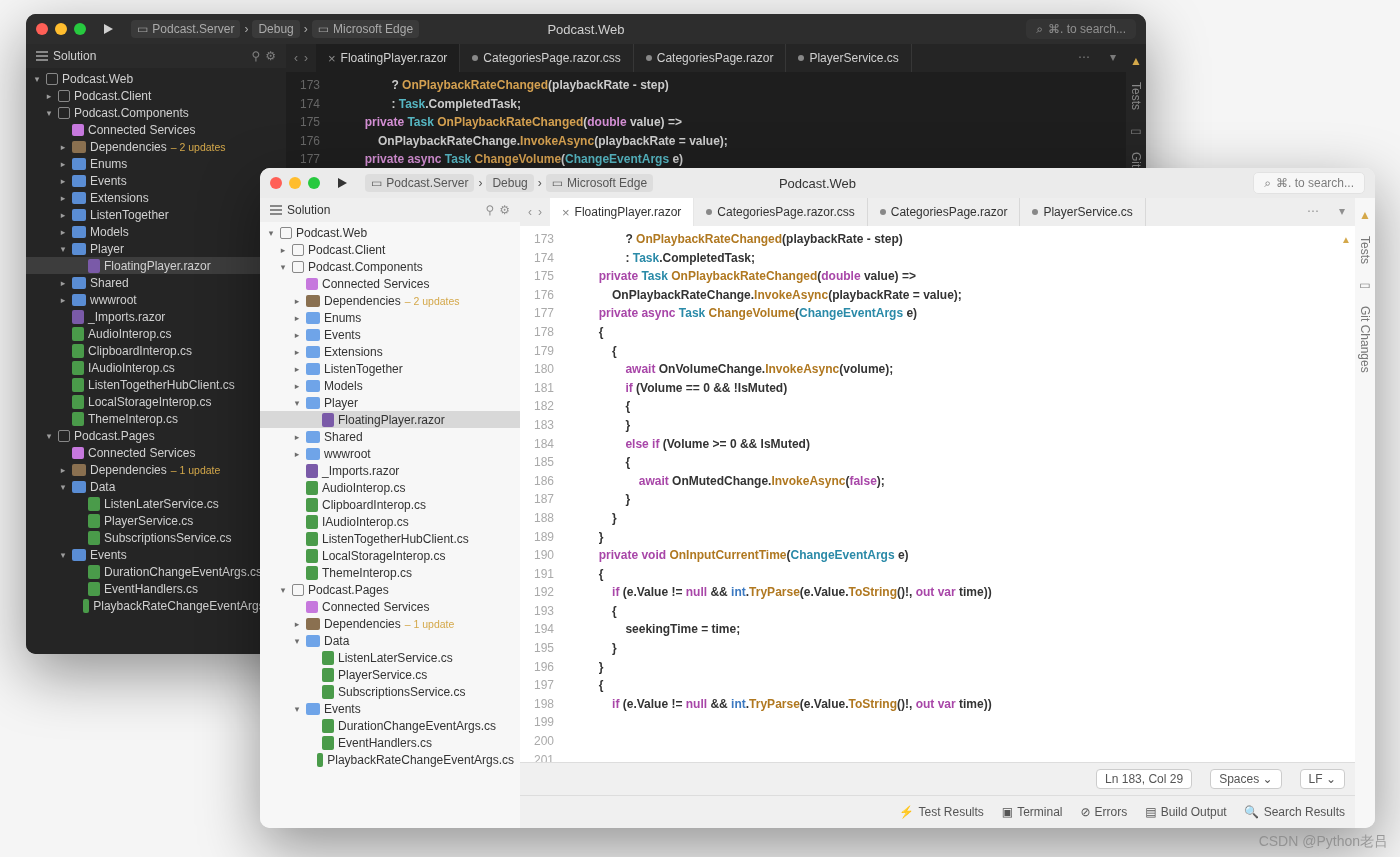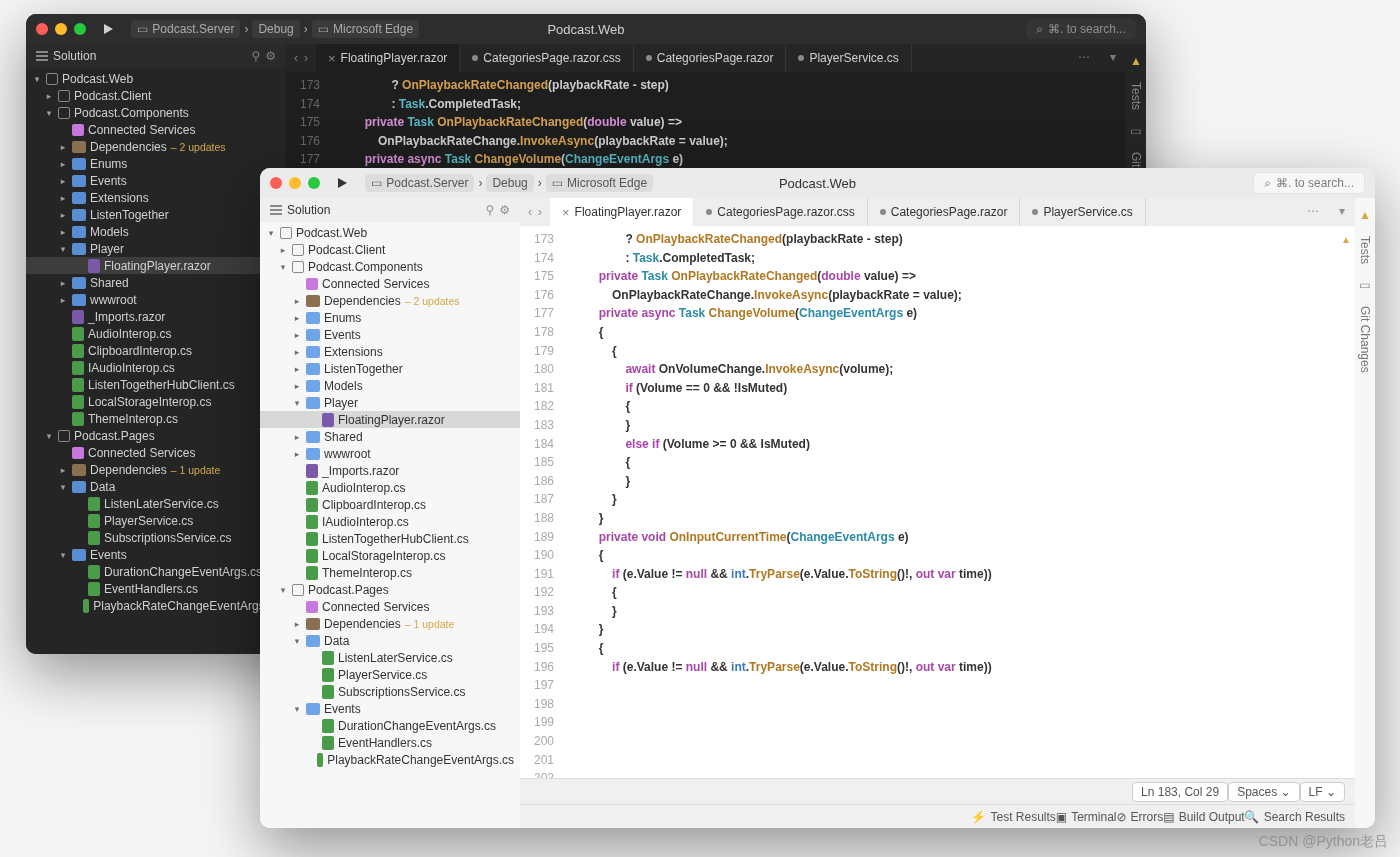--- a/index.html
+++ b/index.html
@@ -88,21 +88,21 @@
 .light .kw { color: #a846a8; }
 .ty { color: #56b6c2; } .light .ty { color: #2a8aa8; }
 .fn { color: #d4a050; } .light .fn { color: #b07820; }
 .bl { color: #569cd6; } .light .bl { color: #3a78c0; }
 
 .right-rail { width: 20px; display: flex; flex-direction: column; align-items: center; padding-top: 10px; gap: 14px; font-size: 10px; }
 .dark .right-rail { background: #252525; color: #888; }
 .light .right-rail { background: #f7f7f7; color: #777; }
 .rail-lbl { writing-mode: vertical-rl; }
 
-.statusbar { height: 26px; display: flex; align-items: center; justify-content: flex-end; padding: 4px 10px; font-size: 11px; }
+.statusbar { height: 26px; display: flex; align-items: center; justify-content: flex-end; padding: 16px 10px; gap: 18px; font-size: 11px; }
 .light .statusbar { background: #f0f0f0; border-top: 1px solid #ddd; color: #555; }
 .sb-item { display: flex; align-items: center; gap: 4px; }
 .sb-box { padding: 2px 8px; border: 1px solid #ccc; border-radius: 4px; background: #fff; }
 
 .watermark { position: absolute; right: 12px; bottom: 6px; font-size: 14px; color: #888; opacity: 0.8; }
 
 .pin-ic, .gear-ic { opacity: 0.5; }
 
 .lines-ic { display:inline-block; width:12px; height:10px; background: linear-gradient(#888 0 2px, transparent 2px 4px, #888 4px 6px, transparent 6px 8px, #888 8px 10px); }
 </style>
@@ -624,28 +624,30 @@
             <div class="cline">        <span class="kw">private</span> <span class="kw">async</span> <span class="ty">Task</span> <span class="fn">ChangeVolume</span>(<span class="ty">ChangeEventArgs</span> e)</div>
             <div class="cline">        {</div>
             <div class="cline">            {</div>
             <div class="cline">                <span class="kw">await</span> OnVolumeChange.<span class="fn">InvokeAsync</span>(volume);</div>
             <div class="cline"></div>
             <div class="cline">                <span class="kw">if</span> (Volume == 0 &amp;&amp; !IsMuted)</div>
             <div class="cline">                {</div>
             <div class="cline">                }</div>
             <div class="cline">                <span class="kw">else</span> <span class="kw">if</span> (Volume &gt;= 0 &amp;&amp; IsMuted)</div>
             <div class="cline">                {</div>
+            <div class="cline">                    <span class="kw">await</span> OnMutedChange.<span class="fn">InvokeAsync</span>(<span class="kw">false</span>);</div>
             <div class="cline">                }</div>
             <div class="cline">            }</div>
             <div class="cline">        }</div>
             <div class="cline"></div>
             <div class="cline">        <span class="kw">private</span> <span class="kw">void</span> <span class="fn">OnInputCurrentTime</span>(<span class="ty">ChangeEventArgs</span> e)</div>
             <div class="cline">        {</div>
             <div class="cline">            <span class="kw">if</span> (e.Value != <span class="kw">null</span> &amp;&amp; <span class="bl">int</span>.<span class="fn">TryParse</span>(e.Value.<span class="fn">ToString</span>()!, <span class="kw">out</span> <span class="kw">var</span> time))</div>
             <div class="cline">            {</div>
+            <div class="cline">                seekingTime = time;</div>
             <div class="cline">            }</div>
             <div class="cline">        }</div>
             <div class="cline"></div>
             <div class="cline">        {</div>
             <div class="cline">            <span class="kw">if</span> (e.Value != <span class="kw">null</span> &amp;&amp; <span class="bl">int</span>.<span class="fn">TryParse</span>(e.Value.<span class="fn">ToString</span>()!, <span class="kw">out</span> <span class="kw">var</span> time))</div>
           </div>
         <div style="width:14px;padding-top:4px"><span style="color:#d4a84a;font-size:10px">▲</span></div>
       </div>
       <div class="statusbar">
         <span class="sb-box">Ln 183, Col 29</span>

